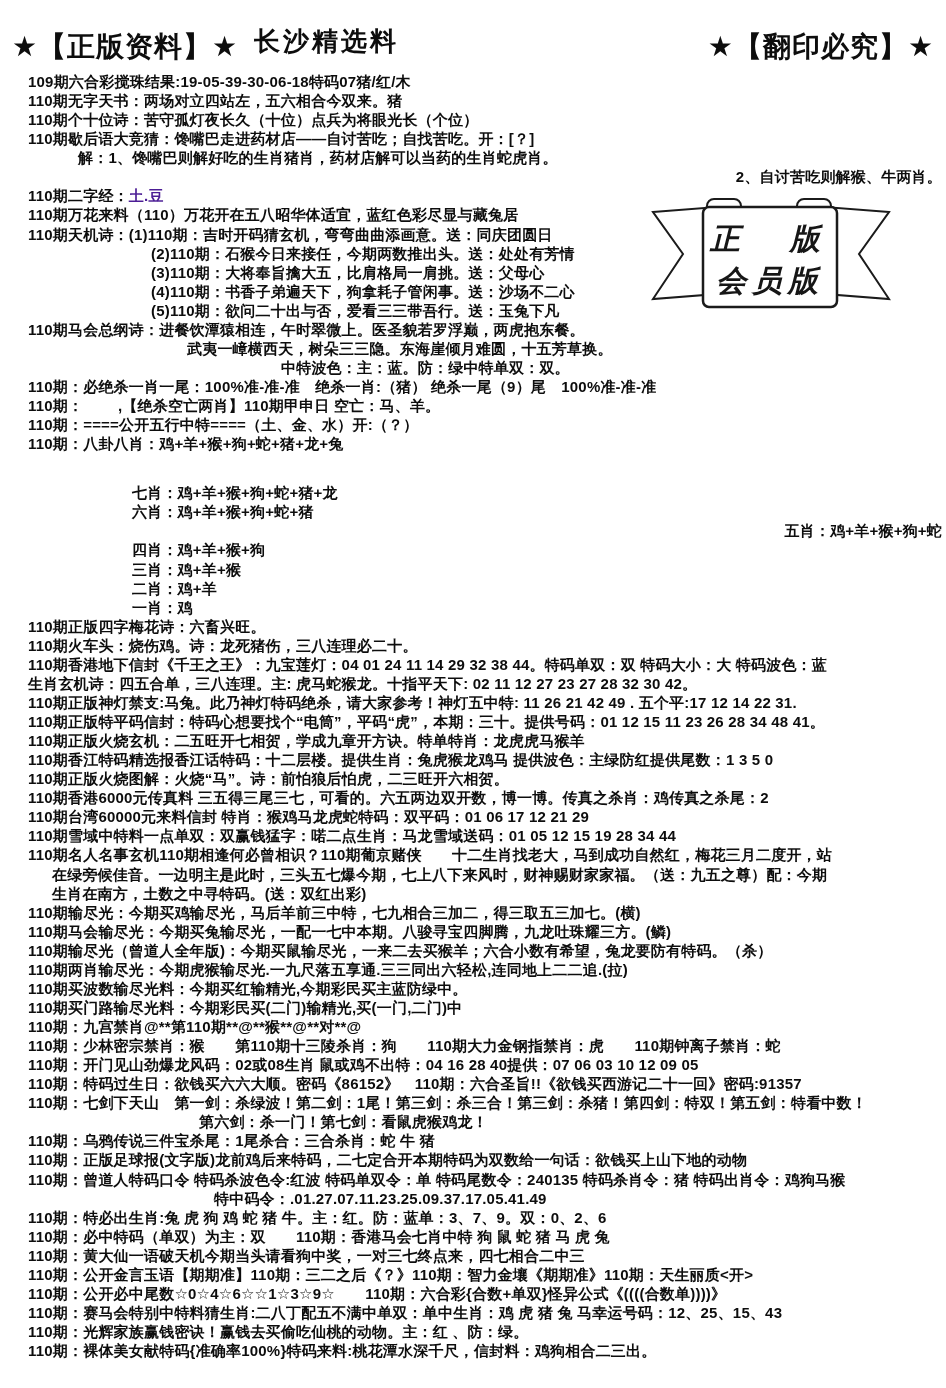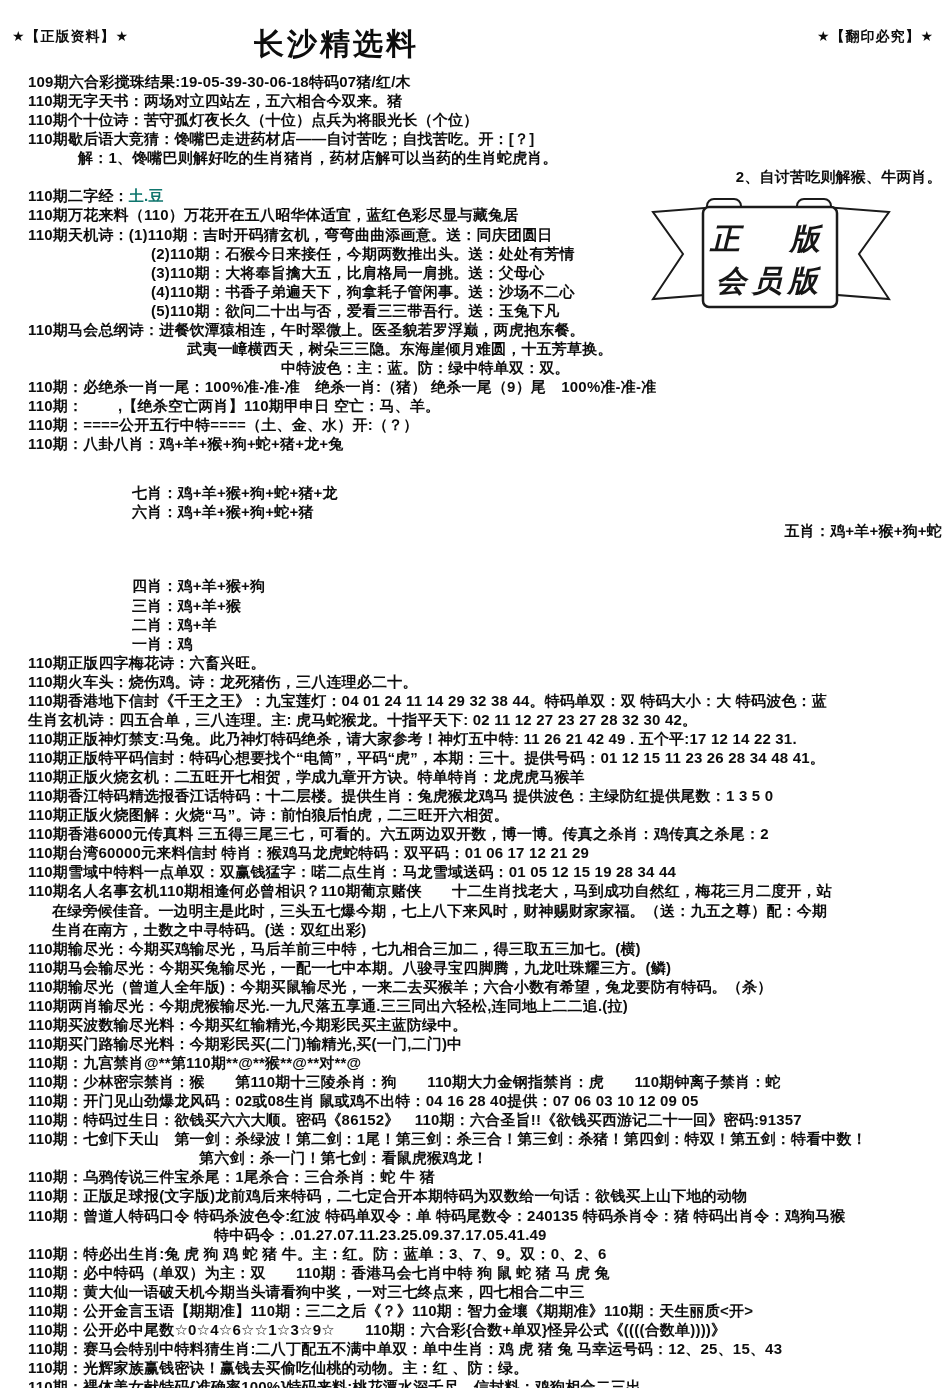--- a/index.html
+++ b/index.html
@@ -3,31 +3,31 @@
 <meta charset="utf-8">
 <style>
   html,body{margin:0;padding:0;}
   body{
     width:946px;height:1388px;overflow:hidden;background:#ffffff;
     font-family:"Liberation Sans","DejaVu Sans",sans-serif;color:#0d0d0d;position:relative;
   }
   .page{position:absolute;inset:0;background:#ffffff;}
   
   .hdr{position:absolute;top:24px;left:0;width:946px;height:36px;}
-  .hdr .badge{position:absolute;top:4px;font-size:14px;font-weight:bold;letter-spacing:1px;white-space:nowrap;}
+  .hdr .badge{position:absolute;top:4px;font-size:28px;font-weight:bold;letter-spacing:1px;white-space:nowrap;}
   .hdr .badge-left{left:12px;}
   .hdr .badge-right{right:12px;}
-  .hdr .title{position:absolute;left:254px;top:0;font-size:30px;font-weight:bold;letter-spacing:3px;white-space:nowrap;}
+  .hdr .title{position:absolute;left:254px;top:0;font-size:26px;font-weight:bold;letter-spacing:3px;white-space:nowrap;}
   
   #lines{position:absolute;top:72px;left:28px;width:914px;}
   .ln{
     height:19.07px;line-height:19.07px;font-size:15px;font-weight:bold;
     white-space:nowrap;overflow:visible;letter-spacing:0.2px;
   }
-  .faint{color:#0f766e;}
+  .faint{color:#4c1d95;}
   
   .stamp{position:absolute;left:645px;top:194px;width:252px;height:118px;}
   .stamp .cal{
     font-family:"Liberation Serif","DejaVu Serif",serif;
     font-weight:bold;font-style:italic;
   }
 </style>
 </head>
 <body>
 
@@ -56,21 +56,21 @@
       <div class="ln"><span>110期马会总纲诗：进餐饮潭猿相连，午时翠微上。医圣貌若罗浮巅，两虎抱东餐。</span></div>
       <div class="ln" style="padding-left: 159px;"><span>武夷一嶂横西天，树朵三三隐。东海崖倾月难圆，十五芳草换。</span></div>
       <div class="ln" style="padding-left: 253px;"><span>中特波色：主：蓝。防：绿中特单双：双。</span></div>
       <div class="ln"><span>110期：必绝杀一肖一尾：100%准-准-准　绝杀一肖:（猪） 绝杀一尾（9）尾　100%准-准-准</span></div>
       <div class="ln"><span>110期：　　 ,【绝杀空亡两肖】110期甲申日 空亡：马、羊。</span></div>
       <div class="ln"><span>110期：====公开五行中特====（土、金、水）开:（？）</span></div>
       <div class="ln"><span>110期：八卦八肖：鸡+羊+猴+狗+蛇+猪+龙+兔</span></div>
       <div class="ln" style="padding-left: 104px; margin-top: 30px;"><span>七肖：鸡+羊+猴+狗+蛇+猪+龙</span></div>
       <div class="ln" style="padding-left: 104px;"><span>六肖：鸡+羊+猴+狗+蛇+猪</span></div>
       <div class="ln" style="padding-left: 104px; text-align: right;"><span>五肖：鸡+羊+猴+狗+蛇</span></div>
-      <div class="ln" style="padding-left: 104px; margin-top: 36px;"><span>四肖：鸡+羊+猴+狗</span></div>
+      <div class="ln" style="padding-left: 104px;"><span>四肖：鸡+羊+猴+狗</span></div>
       <div class="ln" style="padding-left: 104px;"><span>三肖：鸡+羊+猴</span></div>
       <div class="ln" style="padding-left: 104px;"><span>二肖：鸡+羊</span></div>
       <div class="ln" style="padding-left: 104px;"><span>一肖：鸡</span></div>
       <div class="ln"><span>110期正版四字梅花诗：六畜兴旺。</span></div>
       <div class="ln"><span>110期火车头：烧伤鸡。诗：龙死猪伤，三八连理必二十。</span></div>
       <div class="ln"><span>110期香港地下信封《千王之王》：九宝莲灯：04 01 24 11 14 29 32 38 44。特码单双：双 特码大小：大 特码波色：蓝</span></div>
       <div class="ln"><span>生肖玄机诗：四五合单，三八连理。主: 虎马蛇猴龙。十指平天下: 02 11 12 27 23 27 28 32 30 42。</span></div>
       <div class="ln"><span>110期正版神灯禁支:马兔。此乃神灯特码绝杀，请大家参考！神灯五中特: 11 26 21 42 49 . 五个平:17 12 14 22 31.</span></div>
       <div class="ln"><span>110期正版特平码信封：特码心想要找个“电筒”，平码“虎”，本期：三十。提供号码：01 12 15 11 23 26 28 34 48 41。</span></div>
       <div class="ln"><span>110期正版火烧玄机：二五旺开七相贺，学成九章开方诀。特单特肖：龙虎虎马猴羊</span></div>

